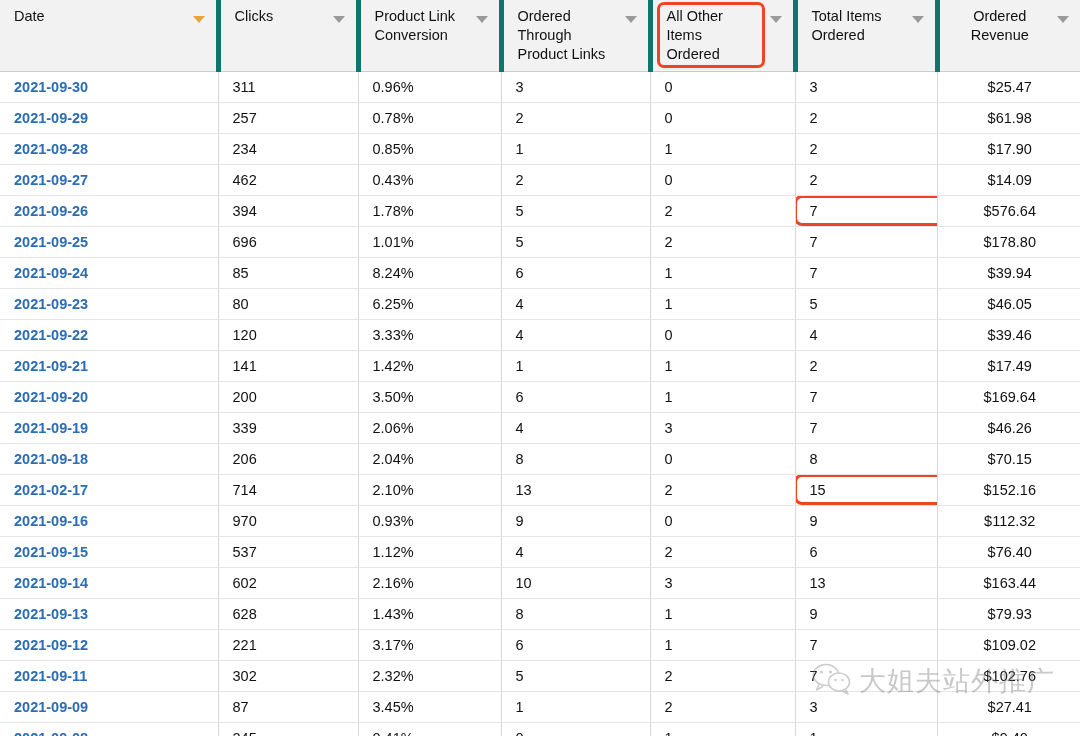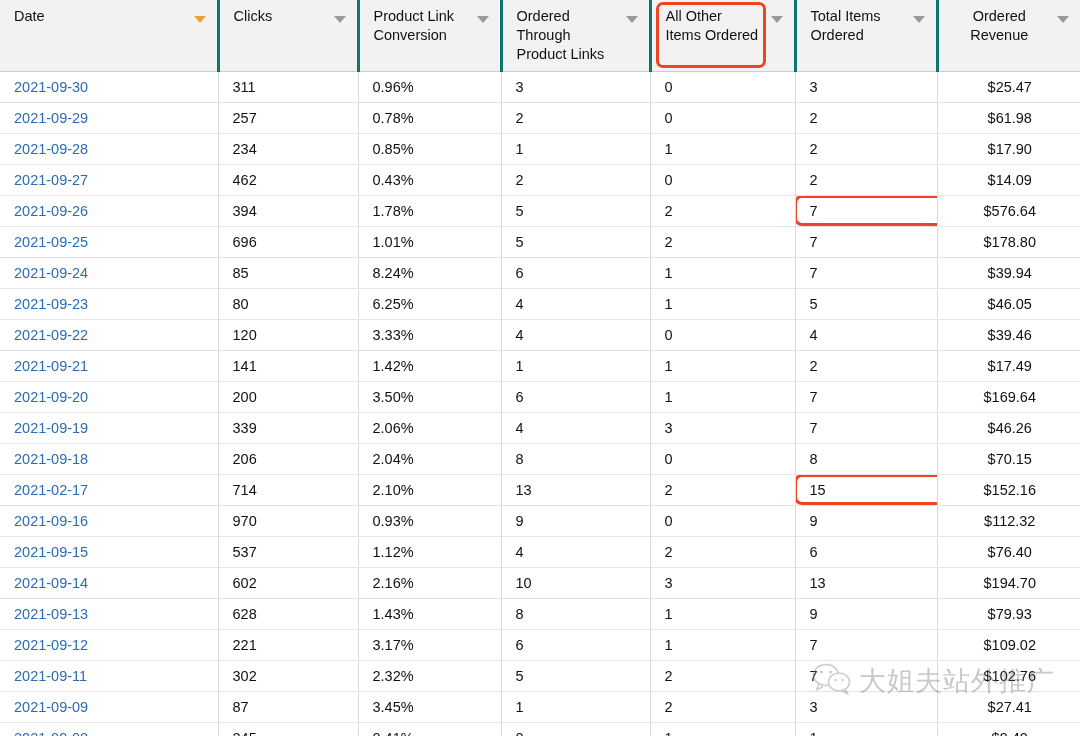--- a/index.html
+++ b/index.html
@@ -14,21 +14,21 @@
 
   #report-table {
     width: 1080px;
     border-collapse: collapse;
     table-layout: fixed;
   }
 
   
   #report-table thead th {
     background: #f2f2f2;
-    border-right: 3px solid #0f766e;
+    border-right: 5px solid #0f766e;
     border-bottom: 1px solid #c9cdcd;
     height: 49px;
     padding: 7px 12px 7px 14px;
     vertical-align: top;
     text-align: left;
     font-weight: 400;
     font-size: 14.5px;
     line-height: 19px;
     color: #111111;
     position: relative;
@@ -73,20 +73,21 @@
     white-space: nowrap;
     overflow: hidden;
     position: relative;
   }
   #report-table tbody td:last-child { border-right: none; text-align: center; }
 
   .date-link {
     color: #2b6cb4;
     text-decoration: none;
     font-size: 14.5px;
+    font-weight: bold;
   }
 
   
   .hl-cells {
     position: absolute;
     border: 3px solid #ef4422;
     border-radius: 8px;
     pointer-events: none;
     z-index: 5;
   }
@@ -303,21 +304,21 @@
         <td>6</td>
         <td>$76.40</td>
       </tr>
       <tr>
         <td><a class="date-link" href="#">2021-09-14</a></td>
         <td>602</td>
         <td>2.16%</td>
         <td>10</td>
         <td>3</td>
         <td>13</td>
-        <td>$194.70</td>
+        <td>$163.44</td>
       </tr>
       <tr>
         <td><a class="date-link" href="#">2021-09-13</a></td>
         <td>628</td>
         <td>1.43%</td>
         <td>8</td>
         <td>1</td>
         <td>9</td>
         <td>$79.93</td>
       </tr>

